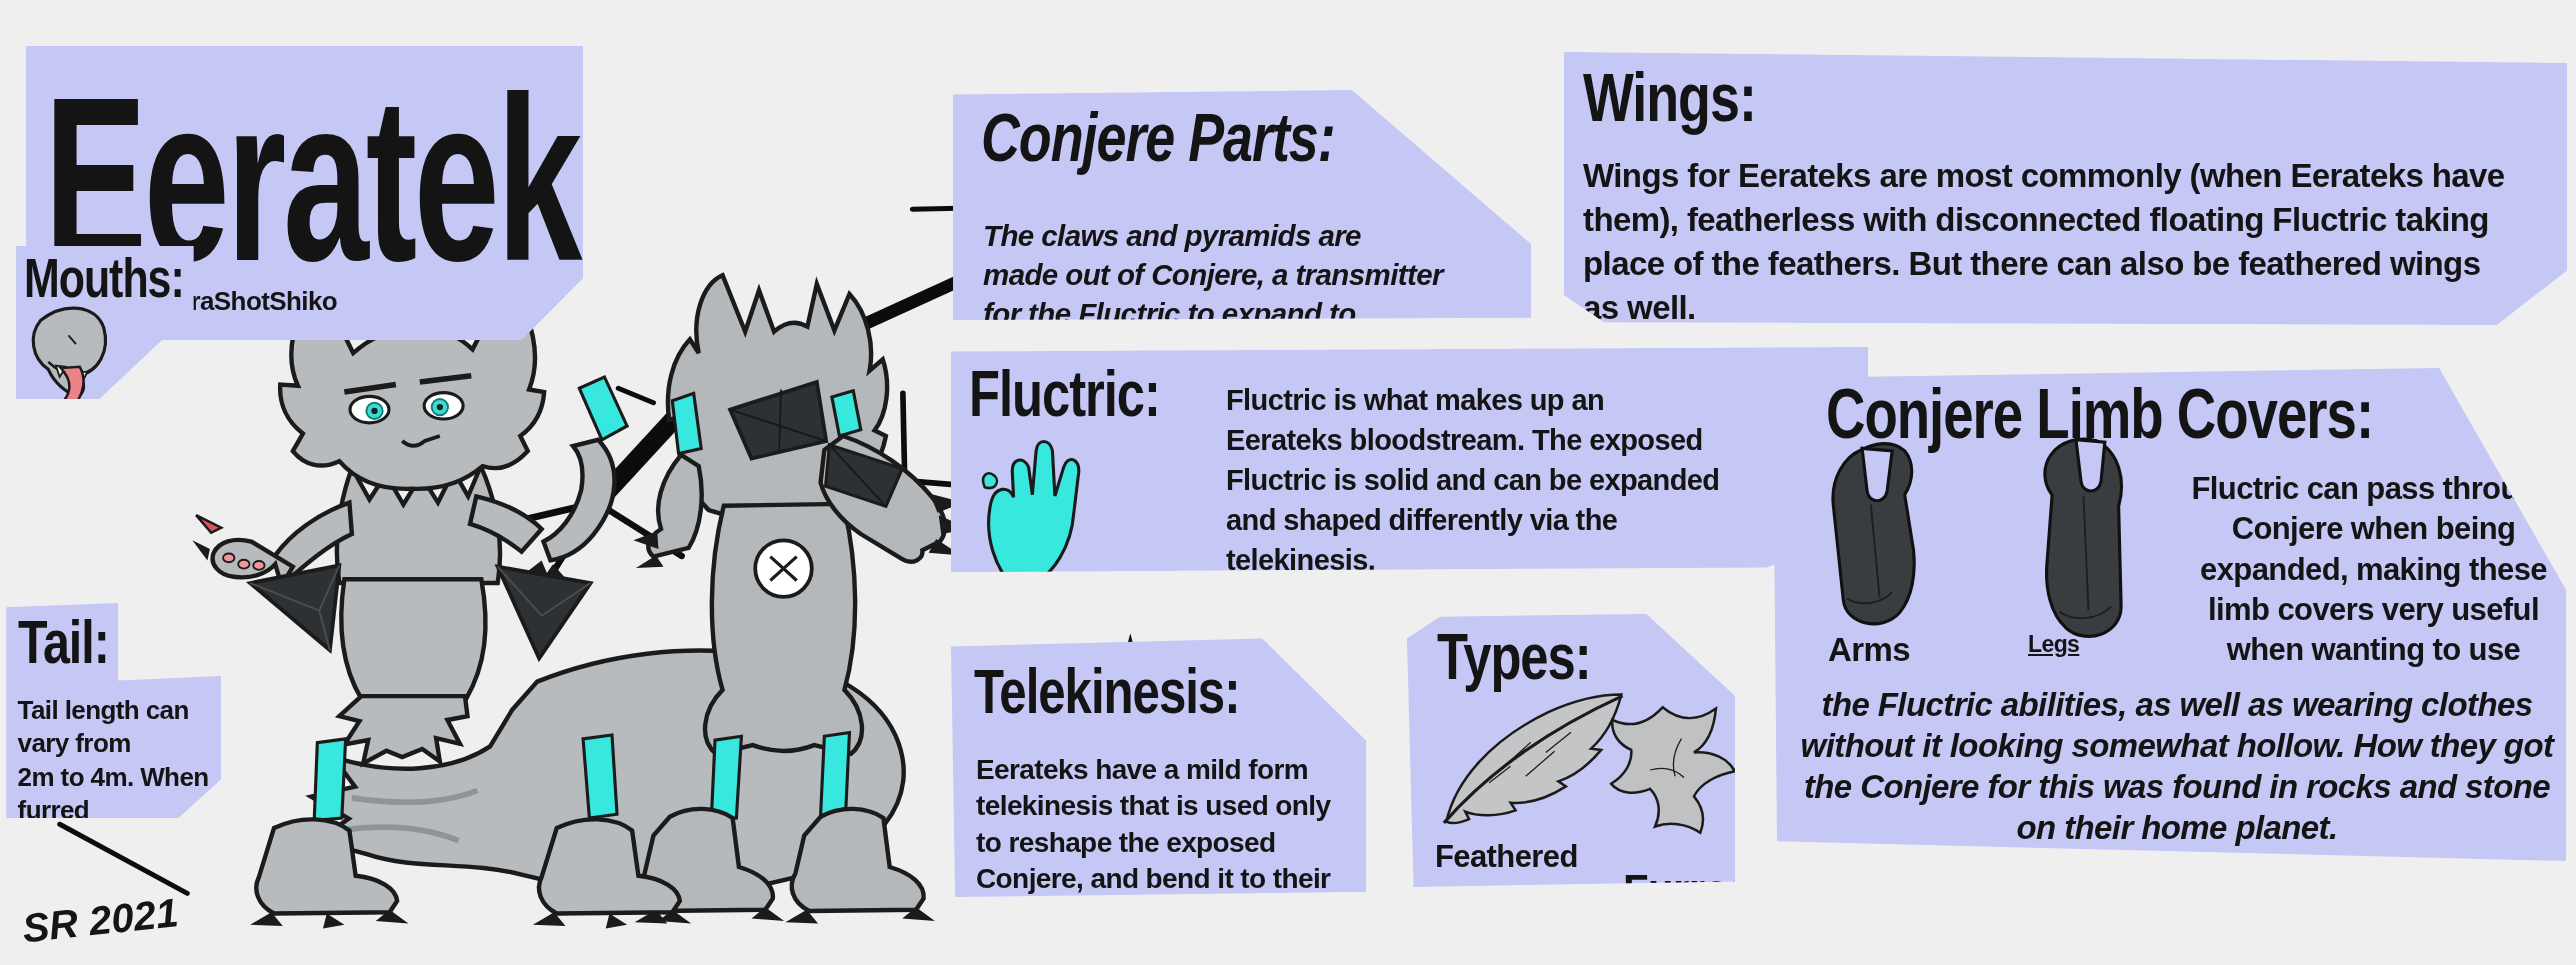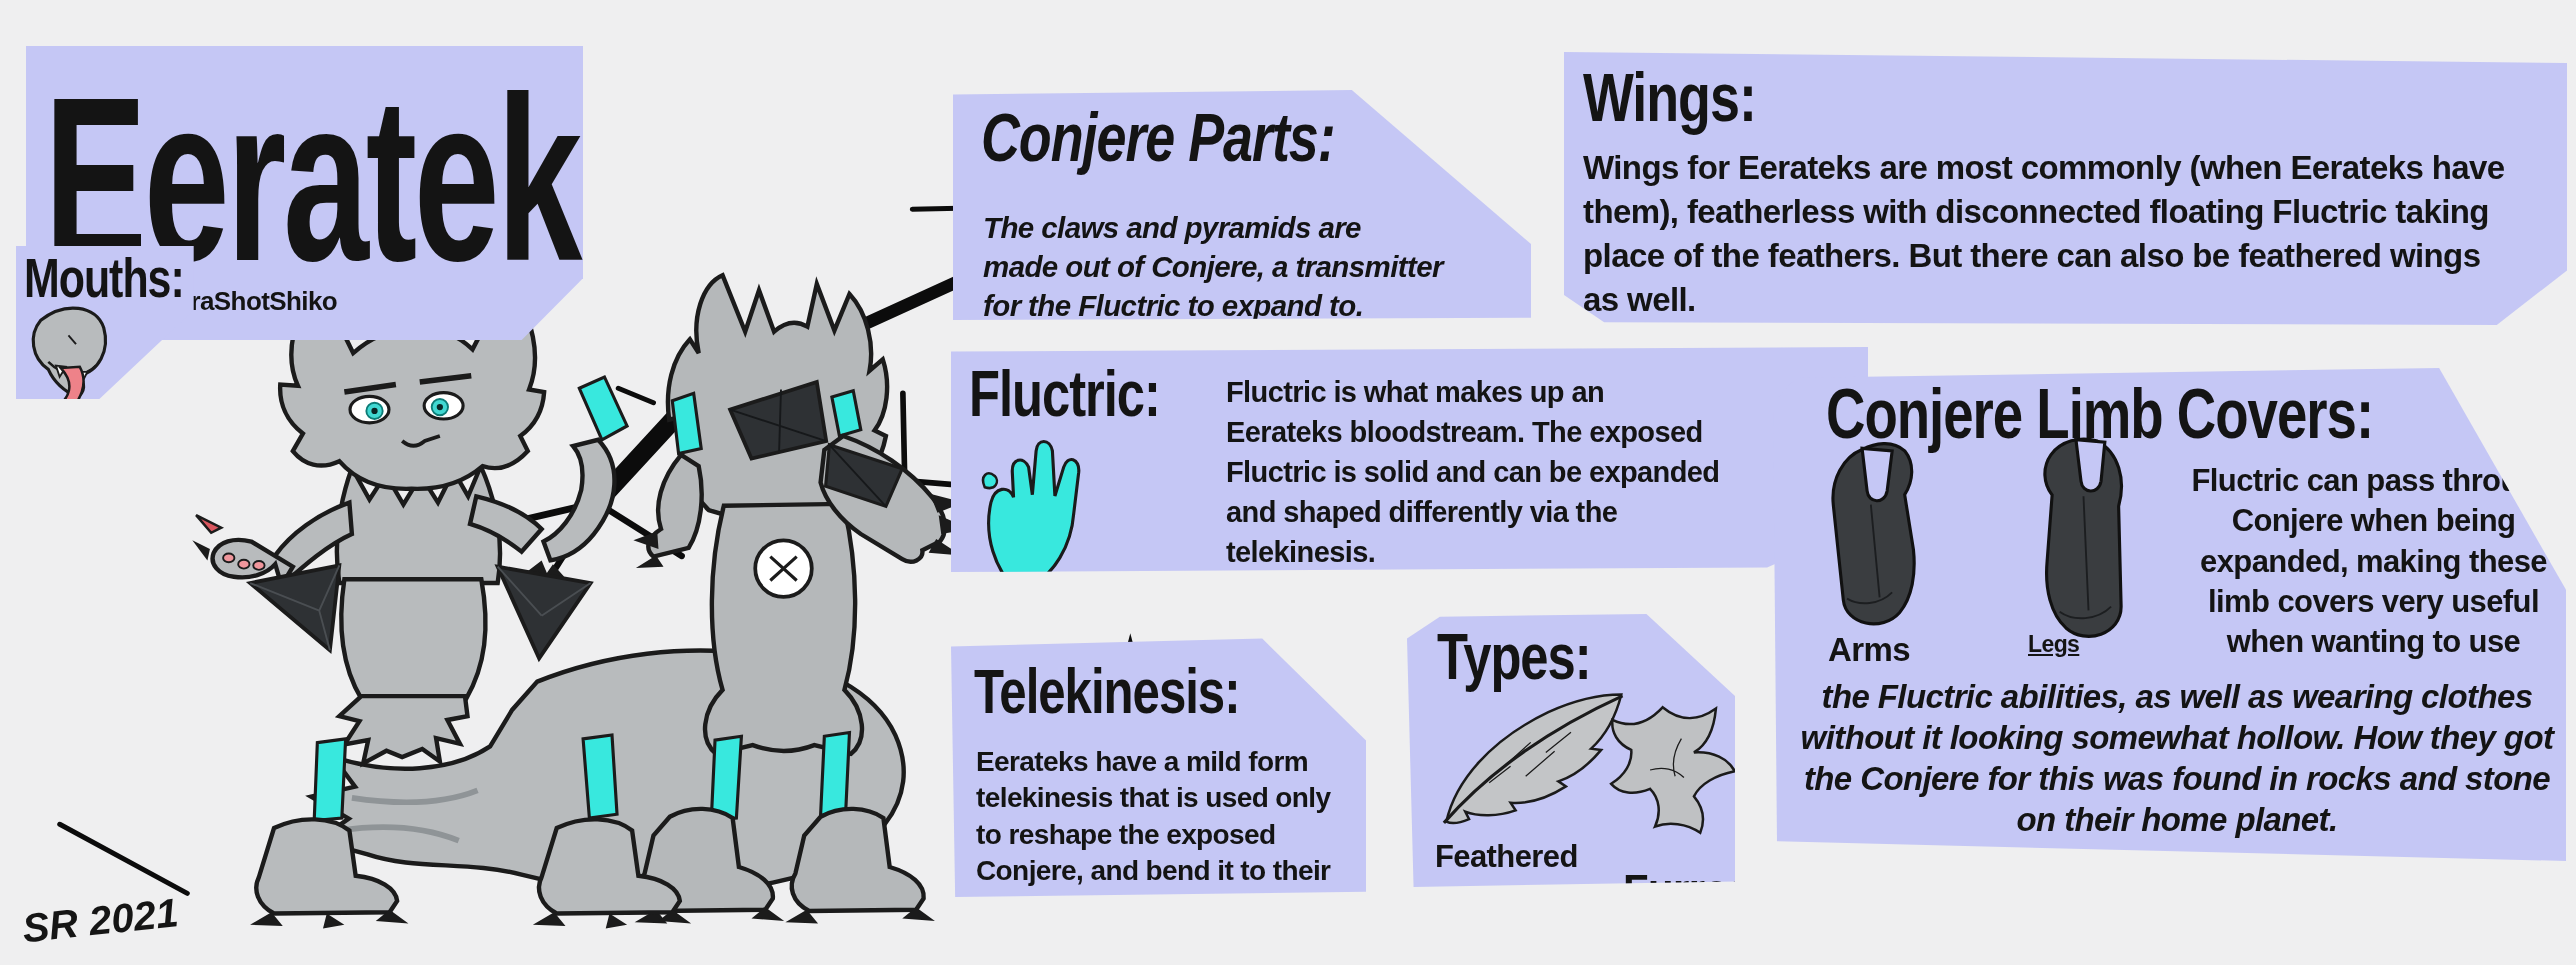--- a/index.html
+++ b/index.html
@@ -1,21 +1,21 @@
 <!DOCTYPE html>
 <html style="font-size:10px"><head>
 <meta charset="utf-8">
 <style>
   html,body{margin:0;padding:0;}
   #canvas{position:relative;width:2576px;height:965px;background:#efeff0;overflow:hidden;
           font-family:"Liberation Sans",sans-serif;color:#141414;}
   .panel{position:absolute;background:#c5c7f5;}
   .hd{position:absolute;font-weight:700;transform:scaleX(.78);transform-origin:left top;
       white-space:nowrap;line-height:1;letter-spacing:-1.3px;}
-  .bd{position:absolute;font-weight:700;letter-spacing:-0.6px;white-space:pre-line;line-height:1.32;}
+  .bd{position:absolute;font-weight:700;letter-spacing:-0.6px;white-space:pre-line;line-height:1.32;margin-top:8px;}
   .lbl{position:absolute;font-weight:700;letter-spacing:-0.6px;white-space:nowrap;}
   svg{display:block;}
   .art{position:absolute;}
   #mainart{position:absolute;left:0;top:0;z-index:1;}
   .panel{z-index:2;}
 </style>
 </head>
 <body>
 
 <div id="canvas">
@@ -156,20 +156,27 @@
     <svg class="art" style="left:7.5px;top:49px;" width="101" height="126" viewBox="0 0 160 200">
       <path d="M28 40 C66 10 116 16 128 52 C138 88 120 122 88 128 C100 140 98 154 86 162
                C64 152 48 136 40 118 C14 100 8 64 28 40 Z" fill="#b8bbbd" stroke="#1b1b1b" stroke-width="5"></path>
       <path d="M40 106 C64 130 96 132 116 112" stroke="#1b1b1b" stroke-width="4" fill="none"></path>
       <path d="M52 112 L58 130 L68 114 Z M88 122 L94 138 L102 122 Z" fill="#ffffff" stroke="#1b1b1b" stroke-width="3"></path>
       <path d="M60 116 C84 142 72 164 54 178 C46 188 56 198 66 190 C92 170 104 140 90 114 Z" fill="#ee8289" stroke="#1b1b1b" stroke-width="4"></path>
       <path d="M72 64 L84 78" stroke="#1b1b1b" stroke-width="3" fill="none"></path>
     </svg>
   </div>
 
+  <div class="panel" style="left:6.3px;top:603px;width:215px;height:215px;clip-path:polygon(0 2%,52% 0,52% 36%,100% 34%,100% 82%,80% 100%,0 100%);">
+    <div class="hd" style="left:11.3px;top:7.5px;font-size:62px;">Tail:</div>
+    <div class="bd" style="left:11.3px;top:83px;width:201px;font-size:26px;line-height:1.28;">Tail length can vary from
+2m to 4m. When furred
+they're slightly fluffier
+than feathered.</div>
+  </div>
 
   <div class="panel" style="left:953px;top:90px;width:578px;height:230px;clip-path:polygon(0 2%,69% 0,100% 67%,100% 99%,0 100%);font-style:italic;">
     <div class="hd" style="left:28px;top:12.6px;font-size:69px;">Conjere Parts:</div>
     <div class="bd" style="left:30px;top:119px;width:540px;font-size:29.5px;">The claws and pyramids are
 made out of Conjere, a transmitter
 for the Fluctric to expand to.</div>
   </div>
 
   <div class="panel" style="left:951px;top:347px;width:917px;height:225px;clip-path:polygon(0 2%,100% 0,100% 78%,89% 98%,0 100%);">
     <div class="hd" style="left:17.6px;top:14px;font-size:65px;">Fluctric:</div>

